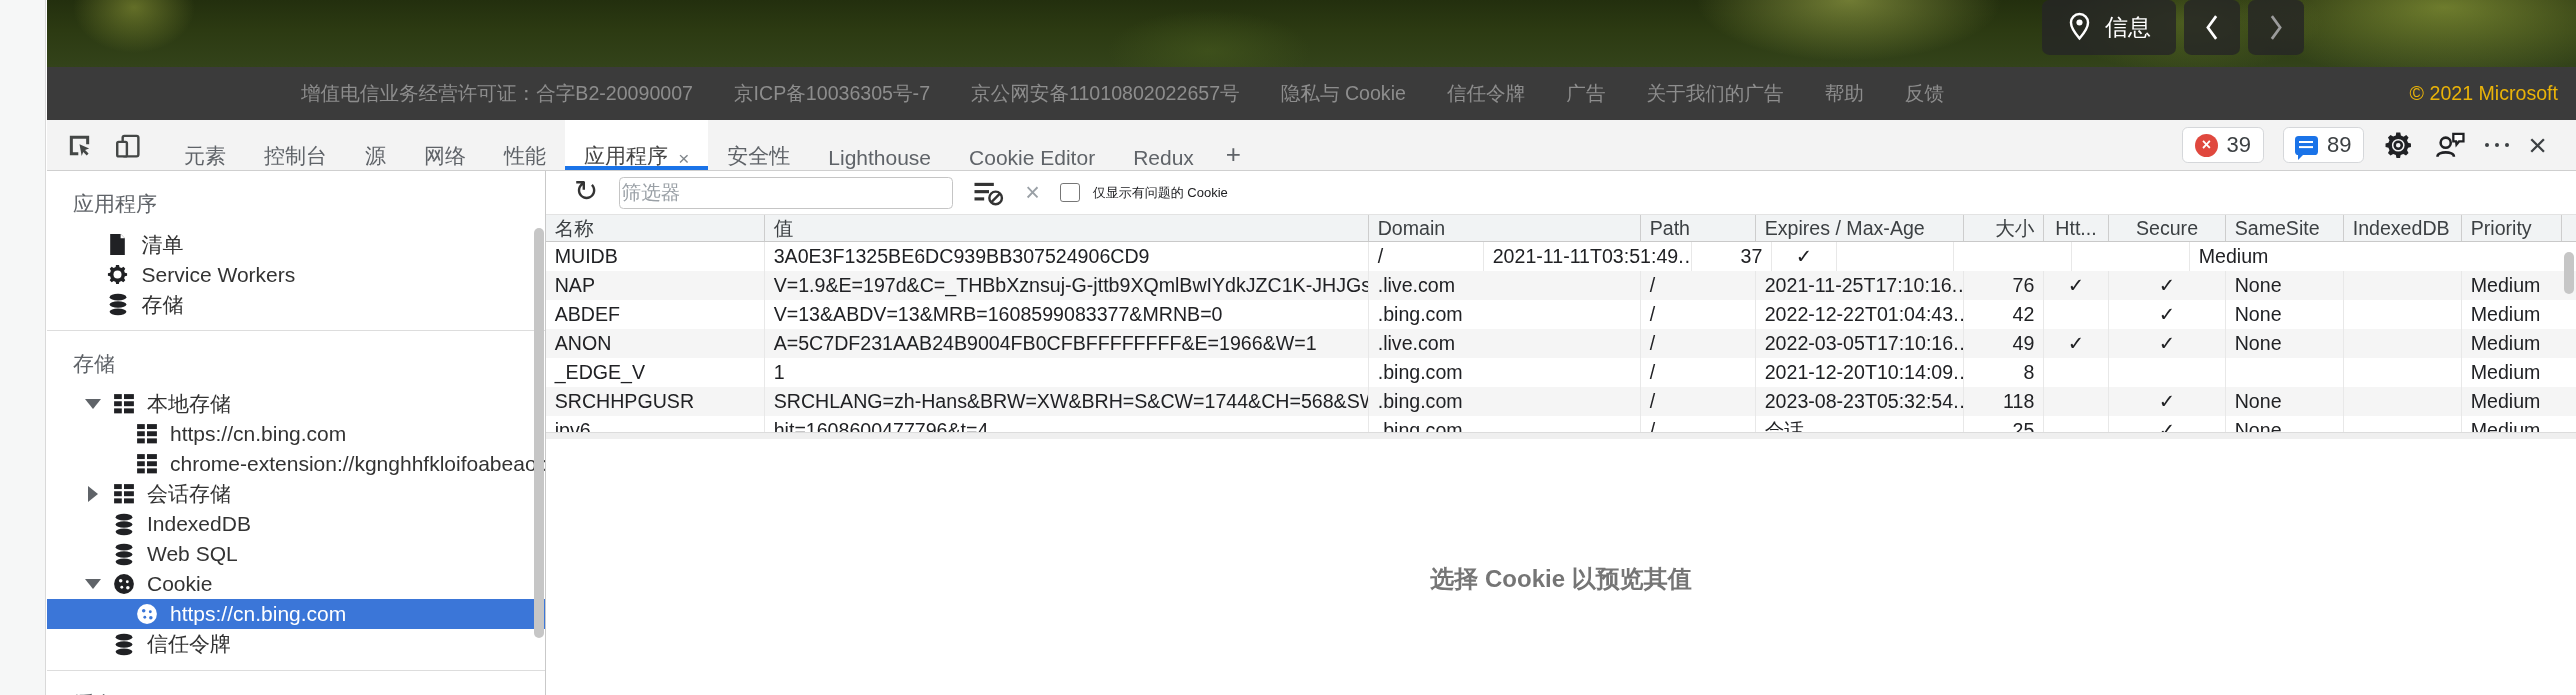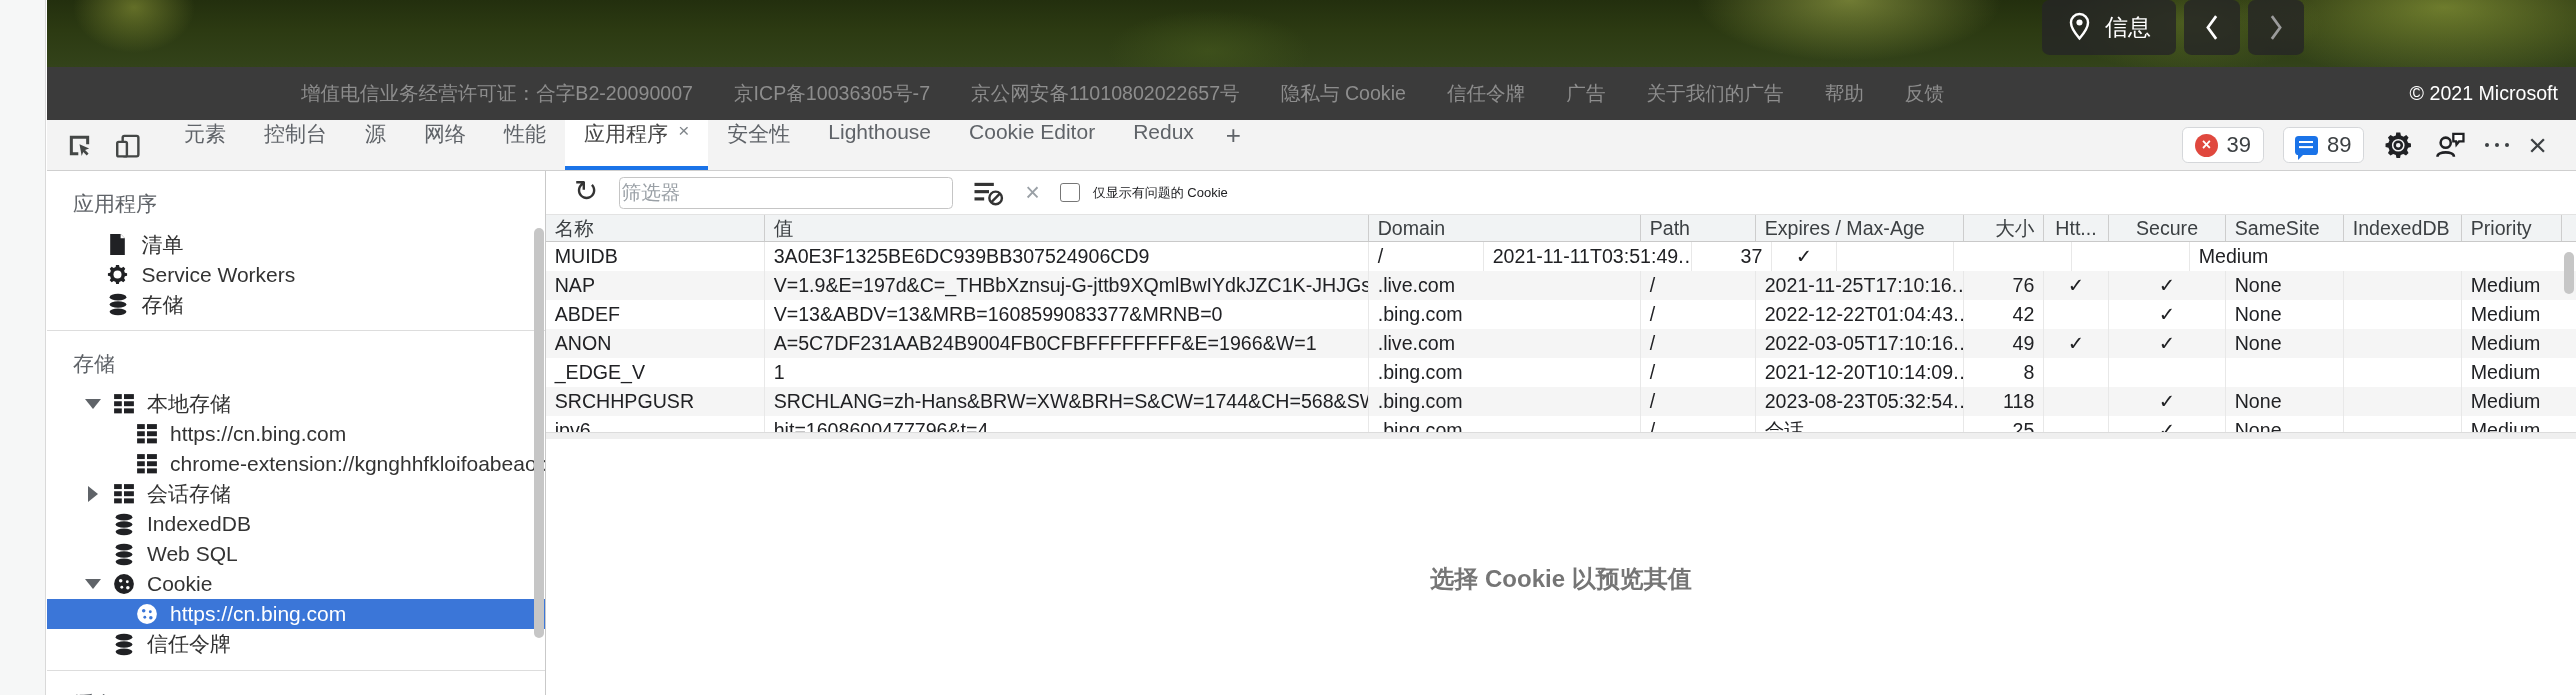--- a/index.html
+++ b/index.html
@@ -21,31 +21,31 @@
       linear-gradient(180deg,#232f0e 0%, #2c3a12 45%, #33431a 100%);
   }
   .photo-btns { position:absolute; right:272px; top:0; display:flex; gap:8px; }
   .pbtn { height:55px; background:rgba(38,38,38,.82); border-radius:7.3px; display:flex; align-items:center; justify-content:center; color:#fff; }
   .pbtn.info { padding:0 25px; gap:13px; font-size:23px; }
   .pbtn.nav { width:56px; }
 
   
   .site-footer { position:absolute; left:47px; top:67px; right:0; height:53px; background:#3b3b3b;
     display:flex; align-items:center; gap:41px; padding-left:254px; font-size:19.6px; color:#8d8d8d; white-space:nowrap; }
-  .site-footer .copyright { position:absolute; right:18px; color:#ffffff; }
+  .site-footer .copyright { position:absolute; right:18px; color:#eab308; }
   .site-footer span { cursor:default; }
 
   
   .devtools { position:absolute; left:47px; top:120px; right:0; bottom:0; background:#fff; display:flex; flex-direction:column; }
 
   
   .dt-toolbar { height:51px; background:#f3f3f3; border-bottom:0.7px solid #cfcfcf; display:flex; align-items:stretch; flex:0 0 auto; }
   .tbicon { align-self:center; margin-left:16px; width:32px; height:32px; display:flex; align-items:center; justify-content:center; }
   .tabs { display:flex; margin-left:22px; }
-  .tab { position:relative; display:flex; align-items:flex-start; padding:0 19px; font-size:21px; color:#5f6368; white-space:nowrap; }
+  .tab { position:relative; display:flex; align-items:flex-end; padding:0 19px; font-size:21px; color:#5f6368; white-space:nowrap; }
   .tab.active { background:#ffffff; color:#454545; }
   .tab.active .underline { position:absolute; left:0; right:0; bottom:0; height:4.4px; background:#1a73e8; }
   .tab .closex { margin-left:10.2px; font-size:19px; color:#80868b; }
   .tab.plus { font-size:26px; color:#5f6368; padding:0 13px; }
   .dt-right { margin-left:auto; display:flex; align-items:center; gap:19px; padding-right:29px; }
   .pill { display:flex; align-items:center; gap:8.7px; background:#fff; border:0.7px solid #d5d7da; border-radius:5.8px; padding:4.4px 11.6px; font-size:22px; color:#3c4043; }
   .errdot { width:23px; height:23px; border-radius:50%; background:#e0483e; color:#fff; display:flex; align-items:center; justify-content:center; font-size:16px; font-weight:bold; }
   .msgbub { width:23px; height:19px; background:#1a73e8; border-radius:3.6px; position:relative; }
   .msgbub:before { content:""; position:absolute; left:3.6px; top:5.1px; width:14.5px; height:2.2px; background:#fff; box-shadow:0 5.1px 0 #fff; }
   .msgbub:after { content:""; position:absolute; left:2.9px; bottom:-5.1px; border:3.6px solid transparent; border-top-color:#1a73e8; border-left-color:#1a73e8; }

